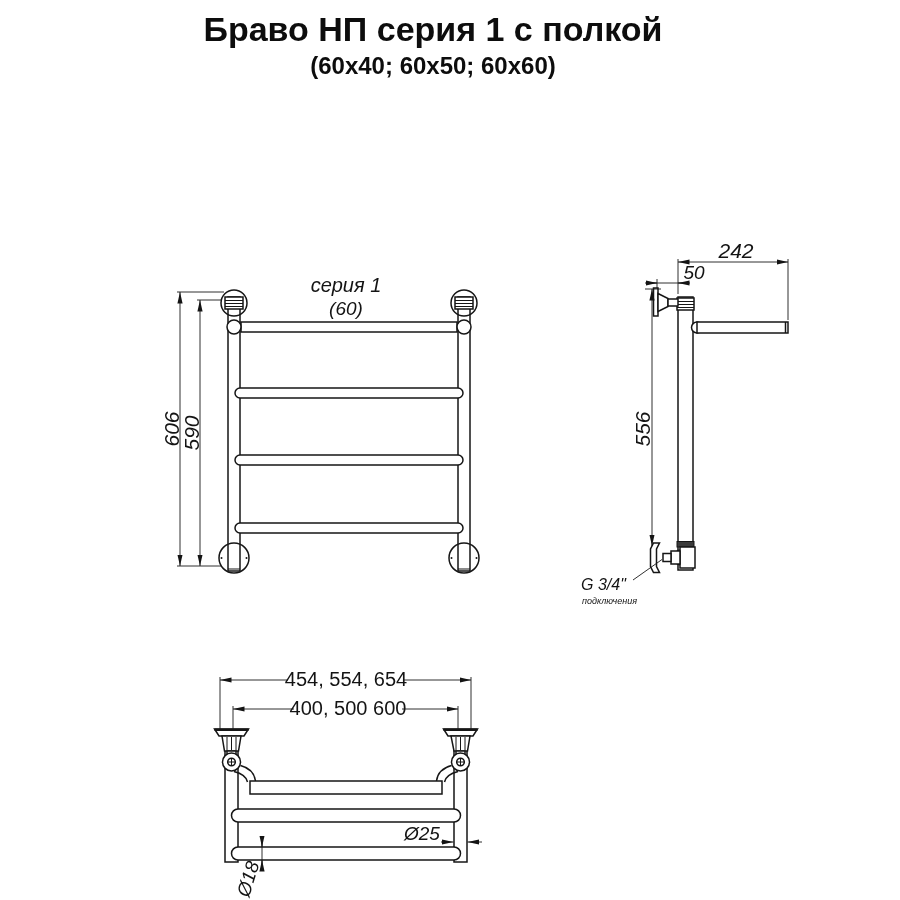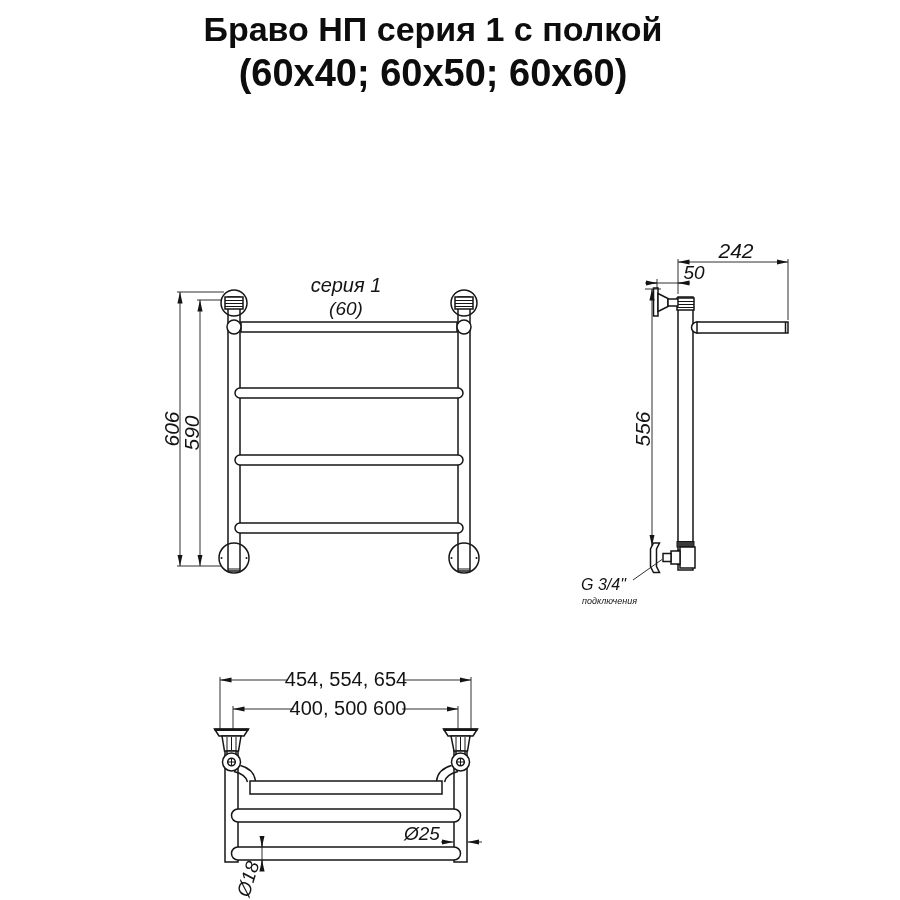--- a/index.html
+++ b/index.html
@@ -1,20 +1,20 @@
 <!DOCTYPE html>
 <html><head>
 <meta charset="utf-8">
 <style>
   html,body{margin:0;padding:0;background:#fff;}
   #page{position:relative;width:900px;height:900px;background:#fff;overflow:hidden;
         font-family:"Liberation Sans",sans-serif;color:#111;}
   .title-line{position:absolute;left:0;width:866px;text-align:center;font-weight:bold;color:#0d0d0d;}
   #title1{top:10px;font-size:34px;}
-  #title2{top:52px;font-size:38px;}
+  #title2{top:52px;font-size:24px;}
   svg{position:absolute;left:0;top:0;}
   .ln{stroke:#161616;stroke-width:1.5;fill:none;}
   .lnw{stroke:#161616;stroke-width:1.5;fill:#fff;}
   .thin{stroke:#1a1a1a;stroke-width:0.9;fill:none;}
   .hatch{stroke:#161616;stroke-width:1;fill:none;}
   .dtx{font-family:"Liberation Sans",sans-serif;font-style:italic;fill:#141414;}
   .dtu{font-family:"Liberation Sans",sans-serif;fill:#141414;}
 </style>
 </head>
 <body>

